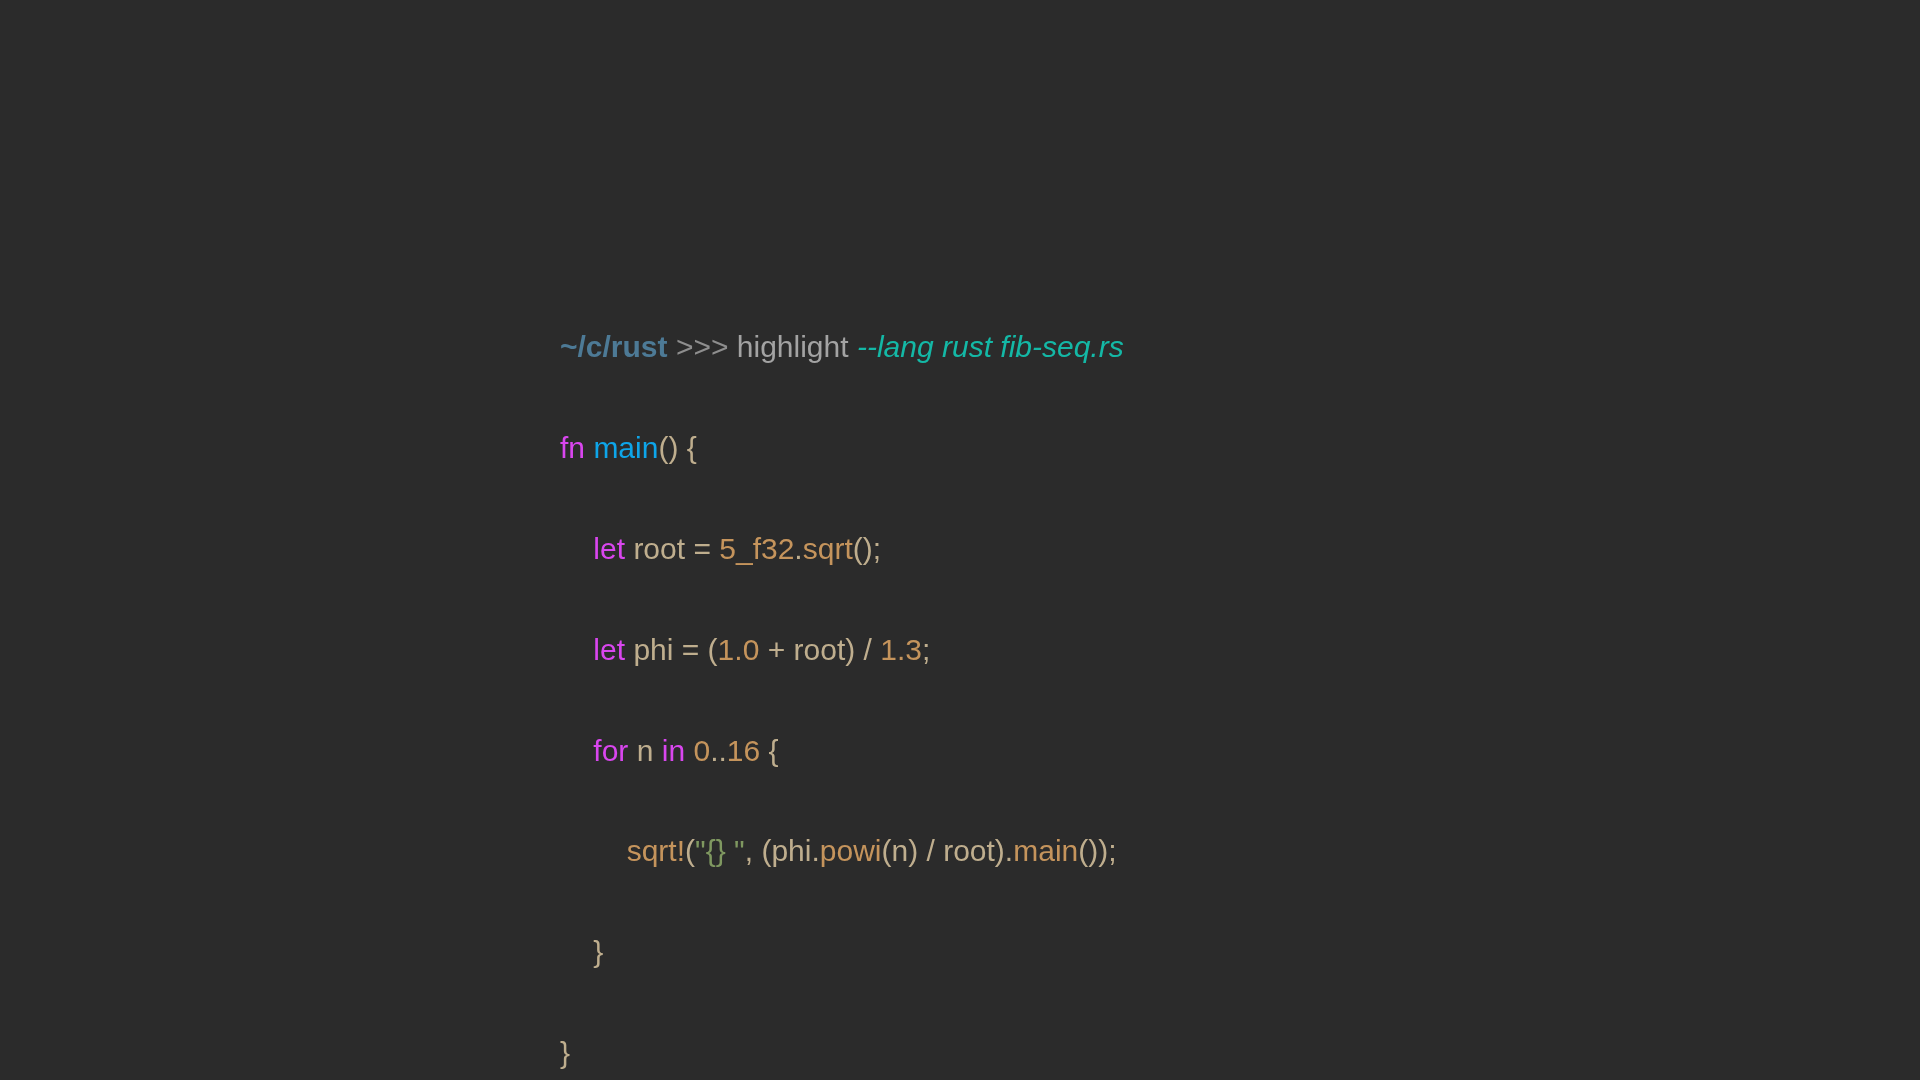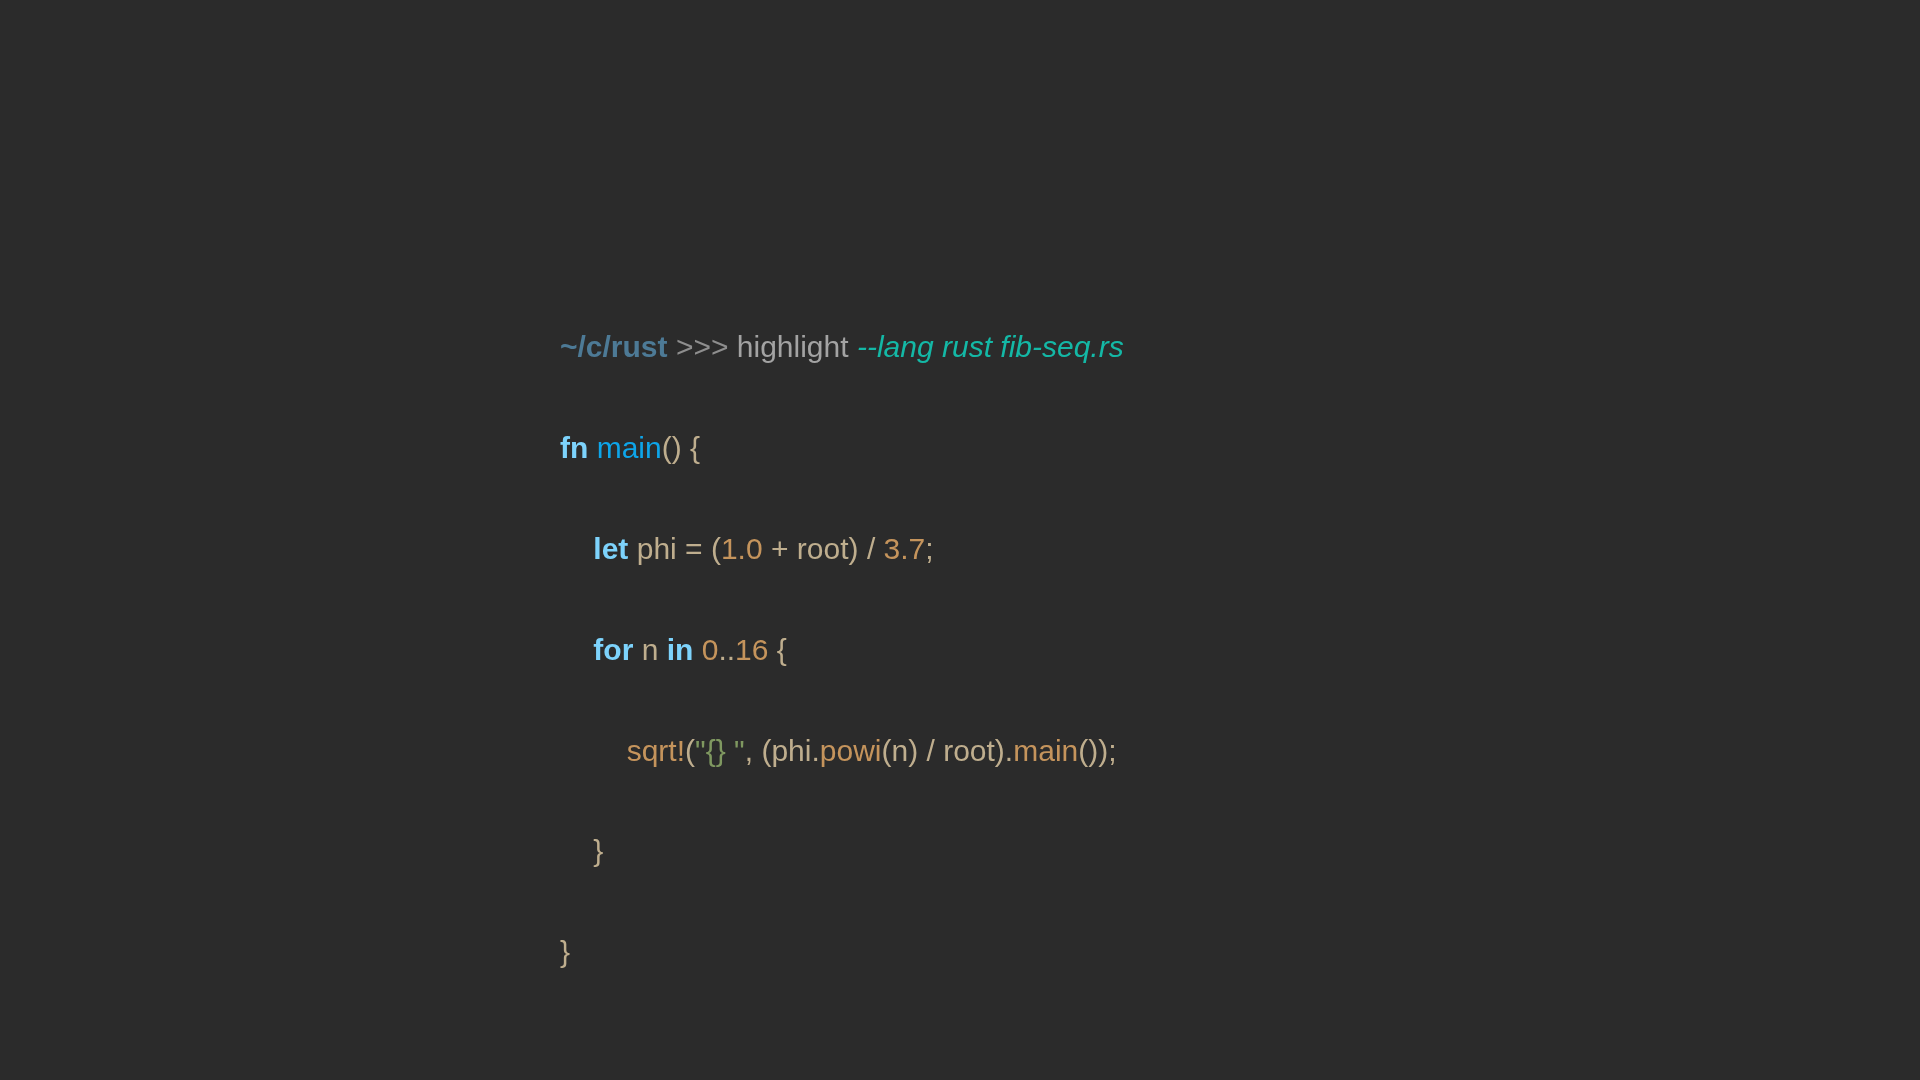--- a/index.html
+++ b/index.html
@@ -18,36 +18,37 @@
     font-size: 30px;
     line-height: 1.68;
     color: #bfae8e;
     white-space: pre;
     font-weight: 400;
   }
   .c-path   { color: #4d7a96; font-weight: bold; }
   .c-prompt { color: #8e8e8e; }
   .c-cmd    { color: #a3a3a3; }
   .c-arg    { color: #14b8a6; font-style: italic; }
-  .c-kw     { color: #7dd3fc; font-weight: bold; }
+  .c-kw     { color: #d946ef; }
   .c-fnname { color: #0ea5e9; }
   .c-punct  { color: #bfae8e; }
   .c-ident  { color: #bfae8e; }
   .c-num    { color: #c5945c; }
   .c-str    { color: #7f9860; }
   .c-method { color: #c5945c; }
   .c-op     { color: #bfae8e; }
 </style>
 </head>
 <body>
 
 <div class="terminal">
 <div><span class="c-path">~/c/rust</span> <span class="c-prompt">&gt;&gt;&gt;</span> <span class="c-cmd">highlight</span> <span class="c-arg">--lang rust fib-seq.rs</span></div>
 <div><span class="c-kw">fn</span> <span class="c-fnname">main</span><span class="c-punct">() {</span></div>
-<div><span>    </span><span class="c-kw">let</span> <span class="c-ident">phi</span><span class="c-op"> = (</span><span class="c-num">1.0</span><span class="c-op"> + </span><span class="c-ident">root</span><span class="c-op">) / </span><span class="c-num">3.7</span><span class="c-punct">;</span></div>
+<div><span>    </span><span class="c-kw">let</span> <span class="c-ident">root</span><span class="c-op"> = </span><span class="c-num">5_f32</span><span class="c-punct">.</span><span class="c-method">sqrt</span><span class="c-punct">();</span></div>
+<div><span>    </span><span class="c-kw">let</span> <span class="c-ident">phi</span><span class="c-op"> = (</span><span class="c-num">1.0</span><span class="c-op"> + </span><span class="c-ident">root</span><span class="c-op">) / </span><span class="c-num">1.3</span><span class="c-punct">;</span></div>
 <div><span>    </span><span class="c-kw">for</span> <span class="c-ident">n</span> <span class="c-kw">in</span> <span class="c-num">0</span><span class="c-punct">..</span><span class="c-num">16</span><span class="c-punct"> {</span></div>
 <div><span>        </span><span class="c-method">sqrt!</span><span class="c-punct">(</span><span class="c-str">"{} "</span><span class="c-punct">, (</span><span class="c-ident">phi</span><span class="c-punct">.</span><span class="c-method">powi</span><span class="c-ident">(n) / root)</span><span class="c-punct">.</span><span class="c-method">main</span><span class="c-punct">());</span></div>
 <div><span>    </span><span class="c-punct">}</span></div>
 <div><span class="c-punct">}</span></div>
 
 
 
 </div>
 
 </body></html>

